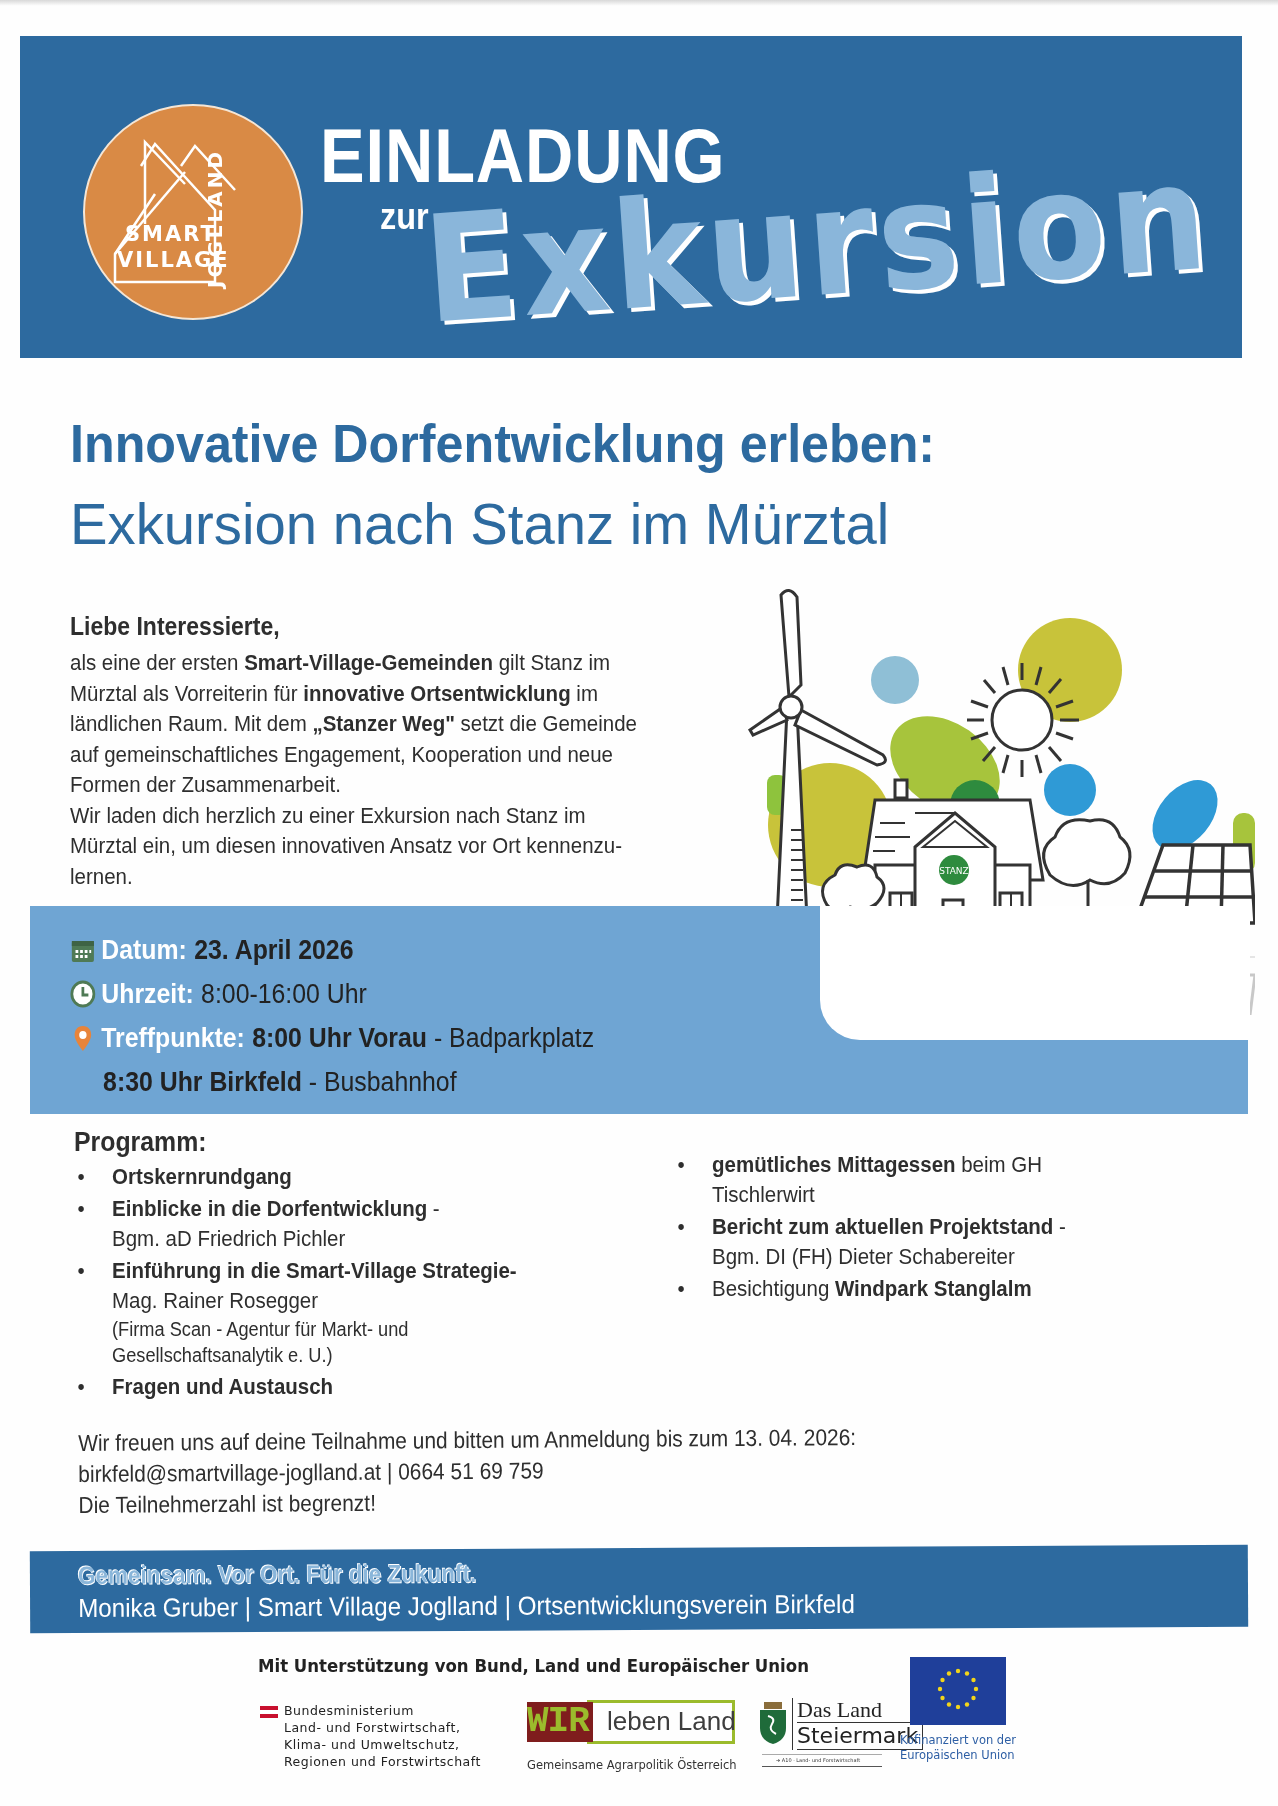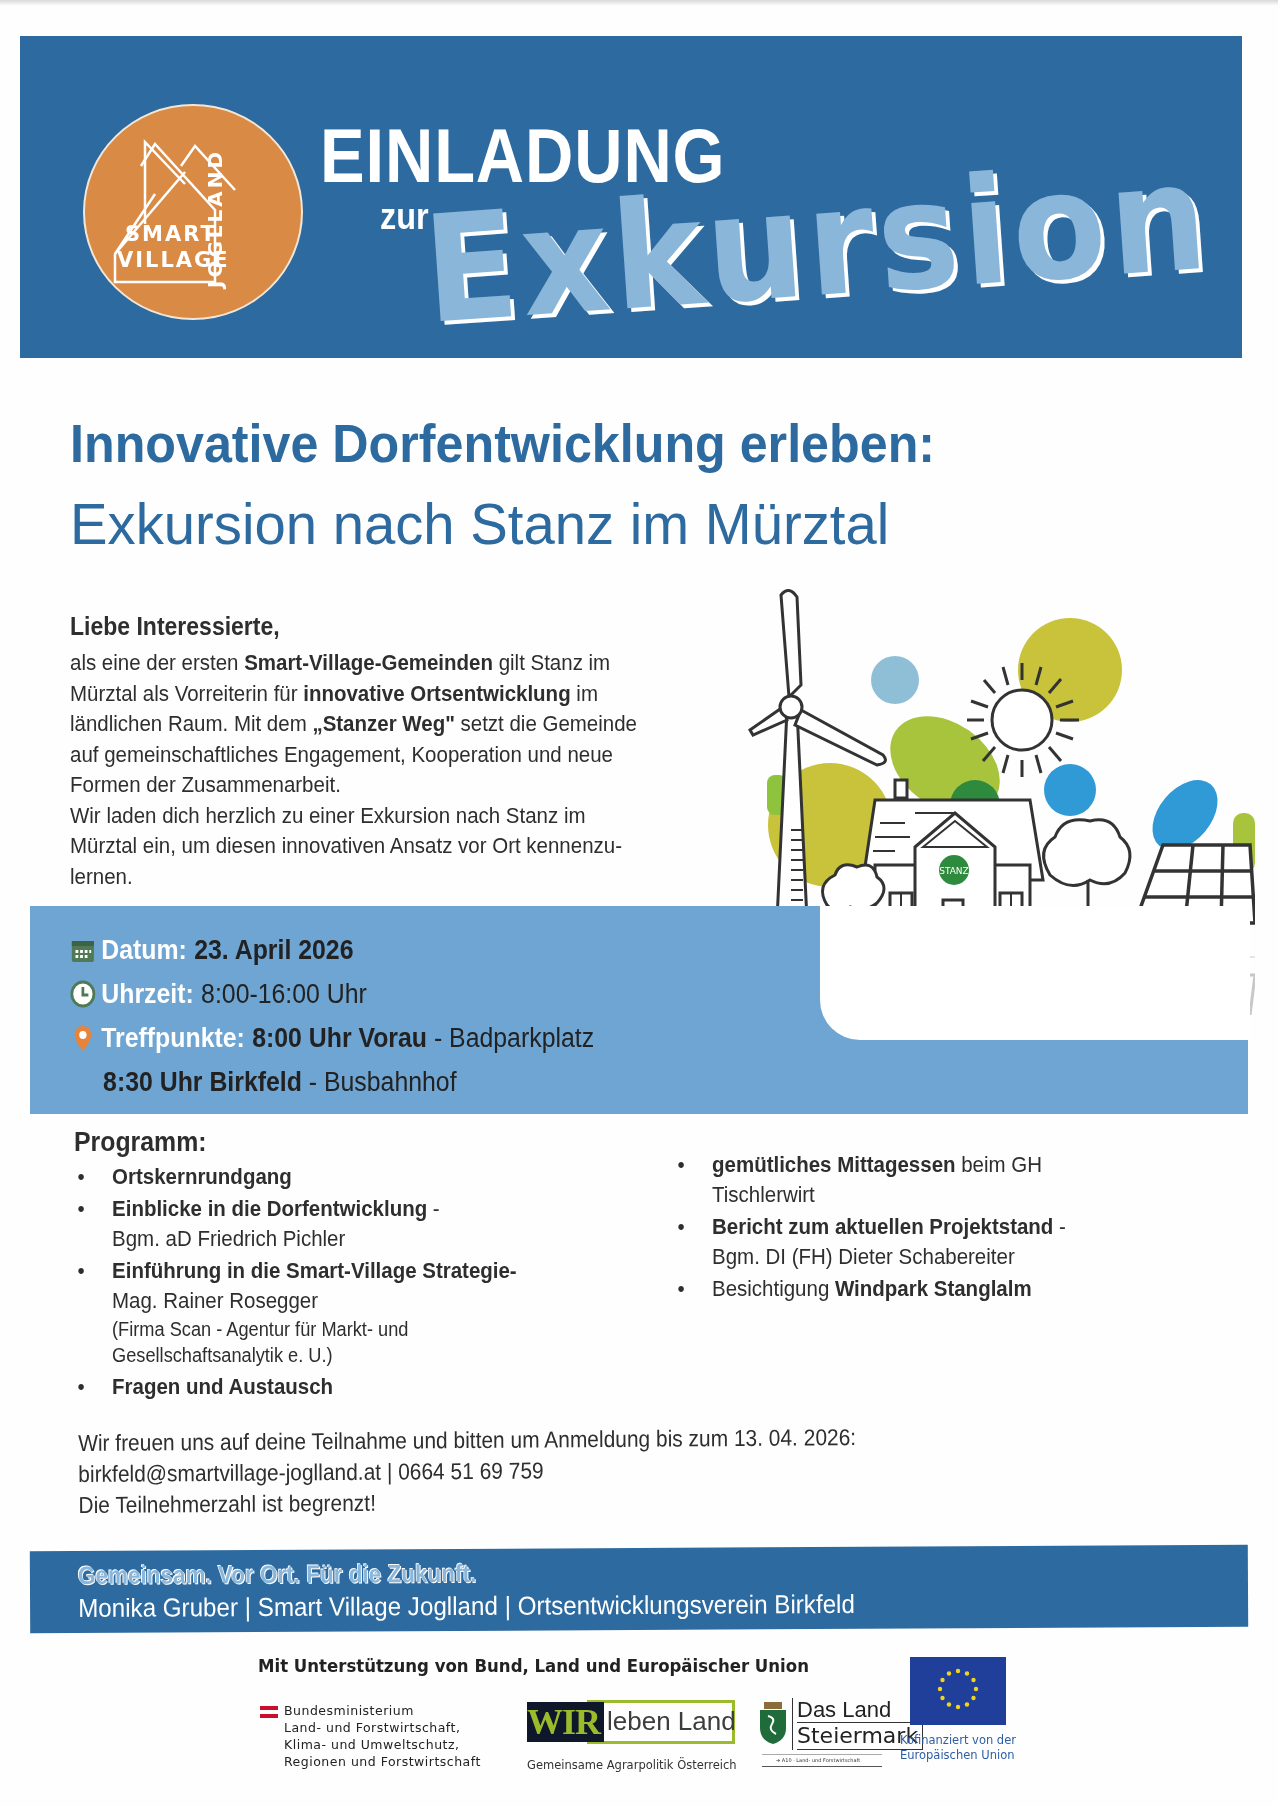--- a/index.html
+++ b/index.html
@@ -68,28 +68,28 @@
 
   
   .support-title { position: absolute; left: 258px; top: 1655px; font-size: 18px; font-weight: bold; color: #222; font-family: "DejaVu Sans", sans-serif; transform: scaleX(0.92); transform-origin: left top; white-space: nowrap; }
   .ministry { position: absolute; left: 260px; top: 1702px; }
   .ministry-flag { position: absolute; left: 0; top: 4px; width: 18px; height: 12px; }
   .ministry-flag span { display: block; height: 4px; }
   .ministry-text { position: absolute; left: 24px; top: 0; font-size: 12.5px; line-height: 17px; color: #222; font-family: "DejaVu Sans", sans-serif; white-space: nowrap; letter-spacing: 0.5px; }
 
   .wir { position: absolute; left: 527px; top: 1700px; }
   .wir-box { position: absolute; left: 0; top: 0; width: 208px; height: 44px; border: 3px solid #9bbb2c; border-left: none; border-bottom-left-radius: 0; }
-  .wir-big { position: absolute; left: 0; top: 2px; font-size: 36px; font-weight: bold; color: #9bbb2c; font-family: Liberation Serif, serif; background: #0f172a; padding-right: 4px; line-height: 40px; letter-spacing: -1px; }
+  .wir-big { position: absolute; left: 0; top: 2px; font-size: 36px; font-weight: bold; color: #9bbb2c; font-family: Liberation Mono, monospace; background: #7f1d1d; padding-right: 4px; line-height: 40px; letter-spacing: -1px; }
   .wir-small { position: absolute; left: 80px; top: 4px; font-size: 26px; color: #3d3d3d; font-family: Liberation Sans, sans-serif; line-height: 34px; white-space: nowrap; }
   .wir-sub { position: absolute; left: 0; top: 58px; font-size: 11.5px; color: #333; font-family: "DejaVu Sans", sans-serif; white-space: nowrap; }
 
   .stmk { position: absolute; left: 758px; top: 1698px; }
   .stmk-shield { position: absolute; left: 0; top: 4px; width: 30px; height: 42px; }
   .stmk-box { position: absolute; left: 34px; top: 0; border-left: 1.5px solid #333; padding-left: 4px; }
-  .stmk-l1 { font-size: 22px; color: #222; font-family: Liberation Sans, sans-serif; line-height: 24px; white-space: nowrap; }
+  .stmk-l1 { font-size: 22px; color: #222; font-family: Liberation Serif, serif; line-height: 24px; white-space: nowrap; }
   .stmk-l2 { font-size: 22px; color: #222; font-family: "DejaVu Sans", sans-serif; line-height: 26px; border: 1.5px solid #333; border-left: none; padding-right: 4px; white-space: nowrap; }
   .stmk-sub { position: absolute; left: 4px; top: 56px; width: 120px; font-size: 5px; color: #333; border-bottom: 1px solid #555; border-top: 1px solid #aaa; padding: 2px 0 3px 14px; white-space: nowrap; font-family: "DejaVu Sans", sans-serif; }
 
   .eu { position: absolute; left: 900px; top: 1657px; }
   .eu-flag { position: absolute; left: 10px; top: 0; width: 96px; height: 68px; background: #1f3f9a; }
   .eu-text { position: absolute; left: 0; top: 76px; font-size: 11.5px; font-weight: normal; color: #2d5ea4; line-height: 15px; font-family: "DejaVu Sans", sans-serif; white-space: nowrap; }
 </style>
 </head>
 <body>
 

